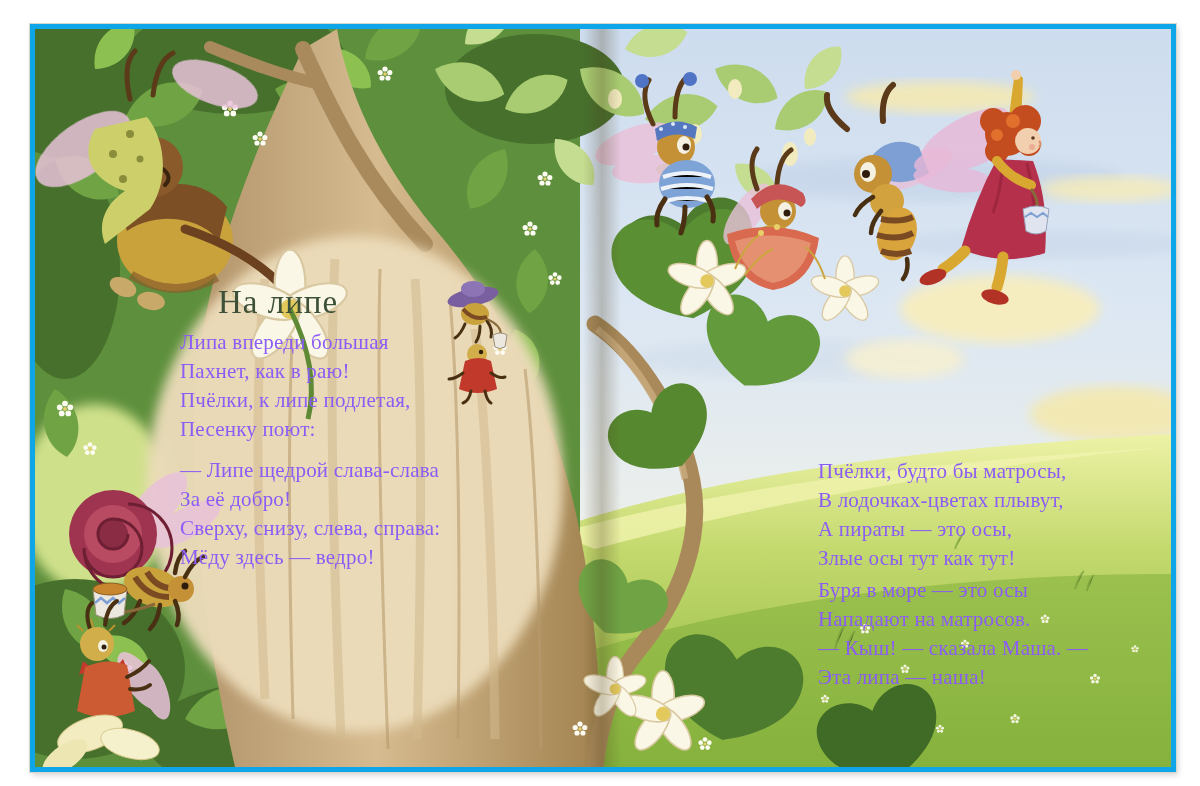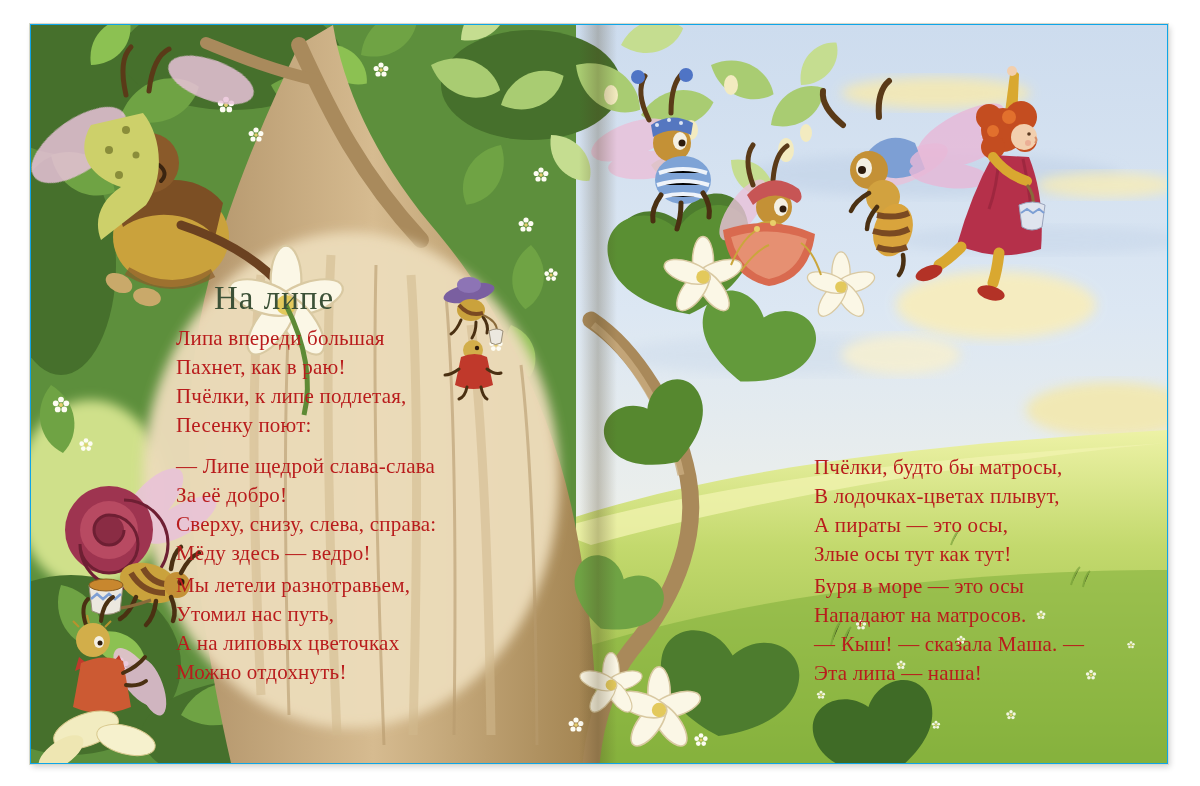--- a/index.html
+++ b/index.html
@@ -1,22 +1,22 @@
 <!DOCTYPE html>
 <html><head>
 <meta charset="utf-8">
 <style>
   html,body{margin:0;padding:0;background:#ffffff;}
   #canvas{position:relative;width:1200px;height:786px;background:#ffffff;overflow:hidden;
           font-family:"Liberation Serif","DejaVu Serif",serif;}
   #book{position:absolute;left:30px;top:24px;width:1136px;height:738px;
-        border:1px solid #0ea5e9;box-shadow:0 0 0 1px #d8d8c8, 2px 3px 6px rgba(0,0,0,.18);
+        border:5px solid #0ea5e9;box-shadow:0 0 0 1px #d8d8c8, 2px 3px 6px rgba(0,0,0,.18);
         overflow:hidden;background:#e9efda;}
   #scene{position:absolute;left:0;top:0;width:100%;height:100%;display:block;}
-  .poem{position:absolute;color:#b91c1c;font-size:21px;line-height:29px;white-space:pre-line;
+  .poem{position:absolute;color:#8b5cf6;font-size:21px;line-height:29px;white-space:pre-line;
         letter-spacing:.2px;}
   #poem-title{position:absolute;left:183px;top:255px;font-size:33px;letter-spacing:1px;
         color:#3c5137;}
   .stL{left:145px;}
   .stR{left:783px;}
 </style>
 </head>
 <body>
 
 <div id="canvas">
@@ -438,24 +438,20 @@
     <div id="poem-title">На липе</div>
 
     <div class="poem stL" style="top:299px">Липа впереди большая
 Пахнет, как в раю!
 Пчёлки, к липе подлетая,
 Песенку поют:</div>
     <div class="poem stL" style="top:427px">— Липе щедрой слава-слава
 За её добро!
 Сверху, снизу, слева, справа:
 Мёду здесь — ведро!</div>
-    <div class="poem stL" style="top:546px">Мы летели разнотравьем,
-Утомил нас путь,
-А на липовых цветочках
-Можно отдохнуть!</div>
 
     <div class="poem stR" style="top:547px">Буря в море — это осы
 Нападают на матросов.
 — Кыш! — сказала Маша. —
 Эта липа — наша!</div>
     <div class="poem stR" style="top:428px">Пчёлки, будто бы матросы,
 В лодочках-цветах плывут,
 А пираты — это осы,
 Злые осы тут как тут!</div>
 

